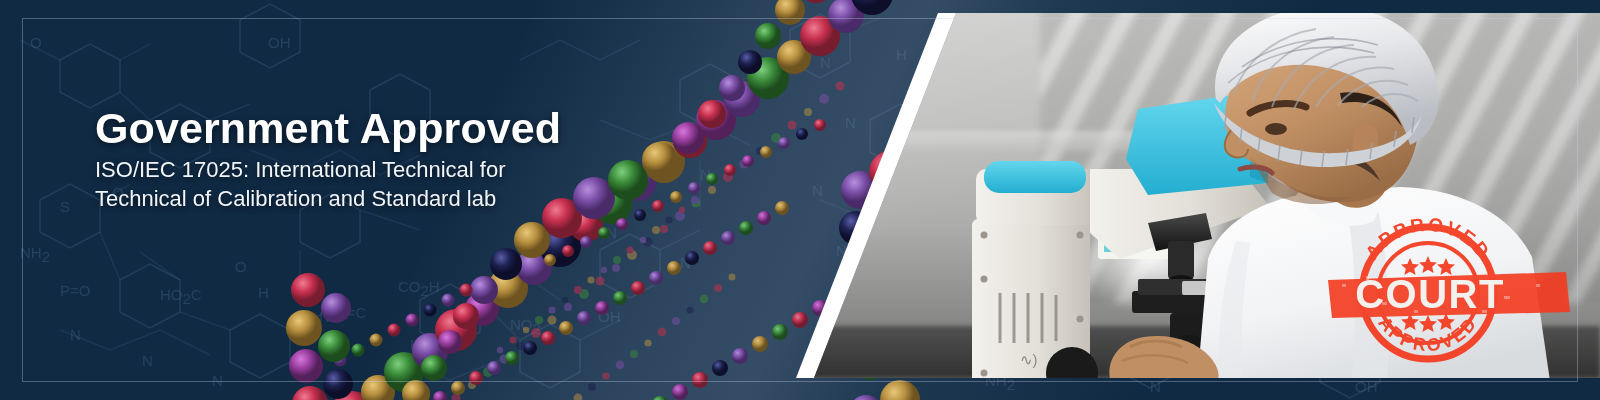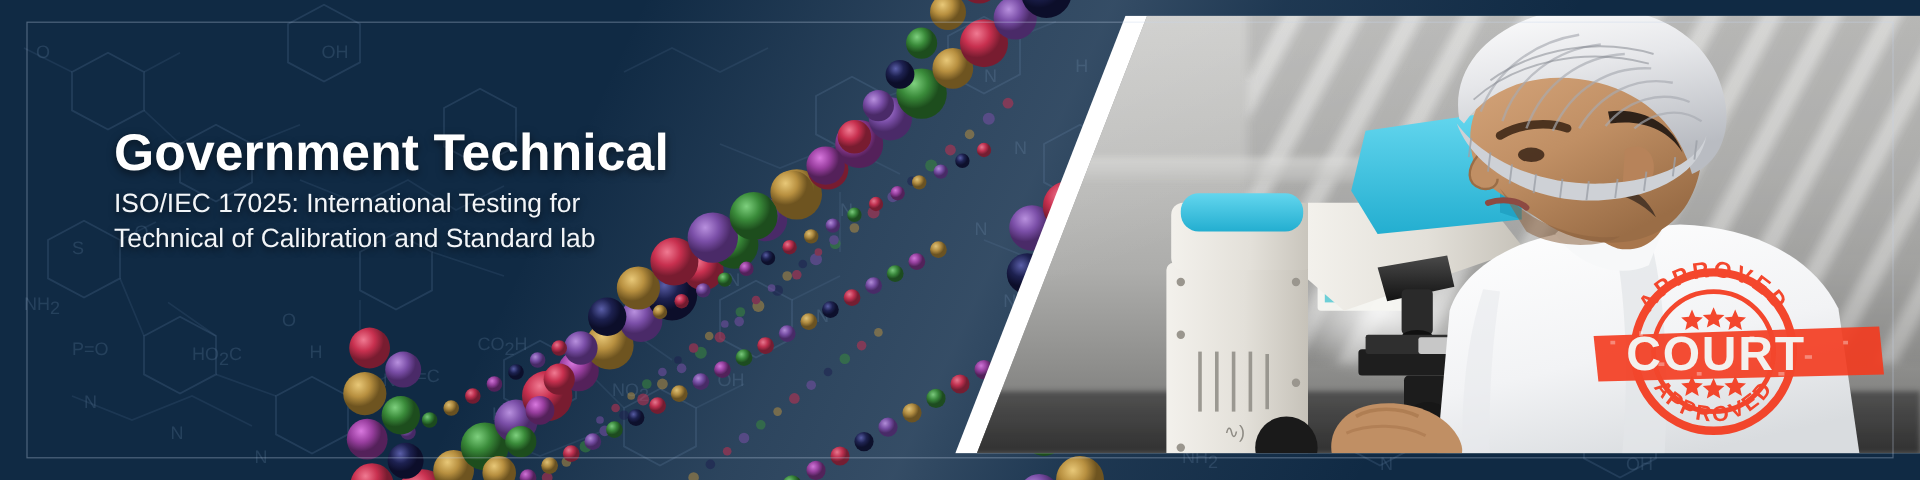--- a/index.html
+++ b/index.html
@@ -711,18 +711,18 @@
           <rect x="124" y="92" width="4" height="3"></rect>
         <rect x="76" y="58" width="3" height="4"></rect>
           <rect x="192" y="92" width="5" height="3"></rect>
       </g>
     </svg>
   </div>
 
   <div class="frame"></div>
 
   <div class="copy">
-    <div class="h1">Government Technical</div>
-    <div class="sub">ISO/IEC 17025: International Testing for</div>
+    <div class="h1">Government Approved</div>
+    <div class="sub">ISO/IEC 17025: International Technical for</div>
     <div class="sub">Technical of Calibration and Standard lab</div>
   </div>
 
 </div>
 
 </body></html>

